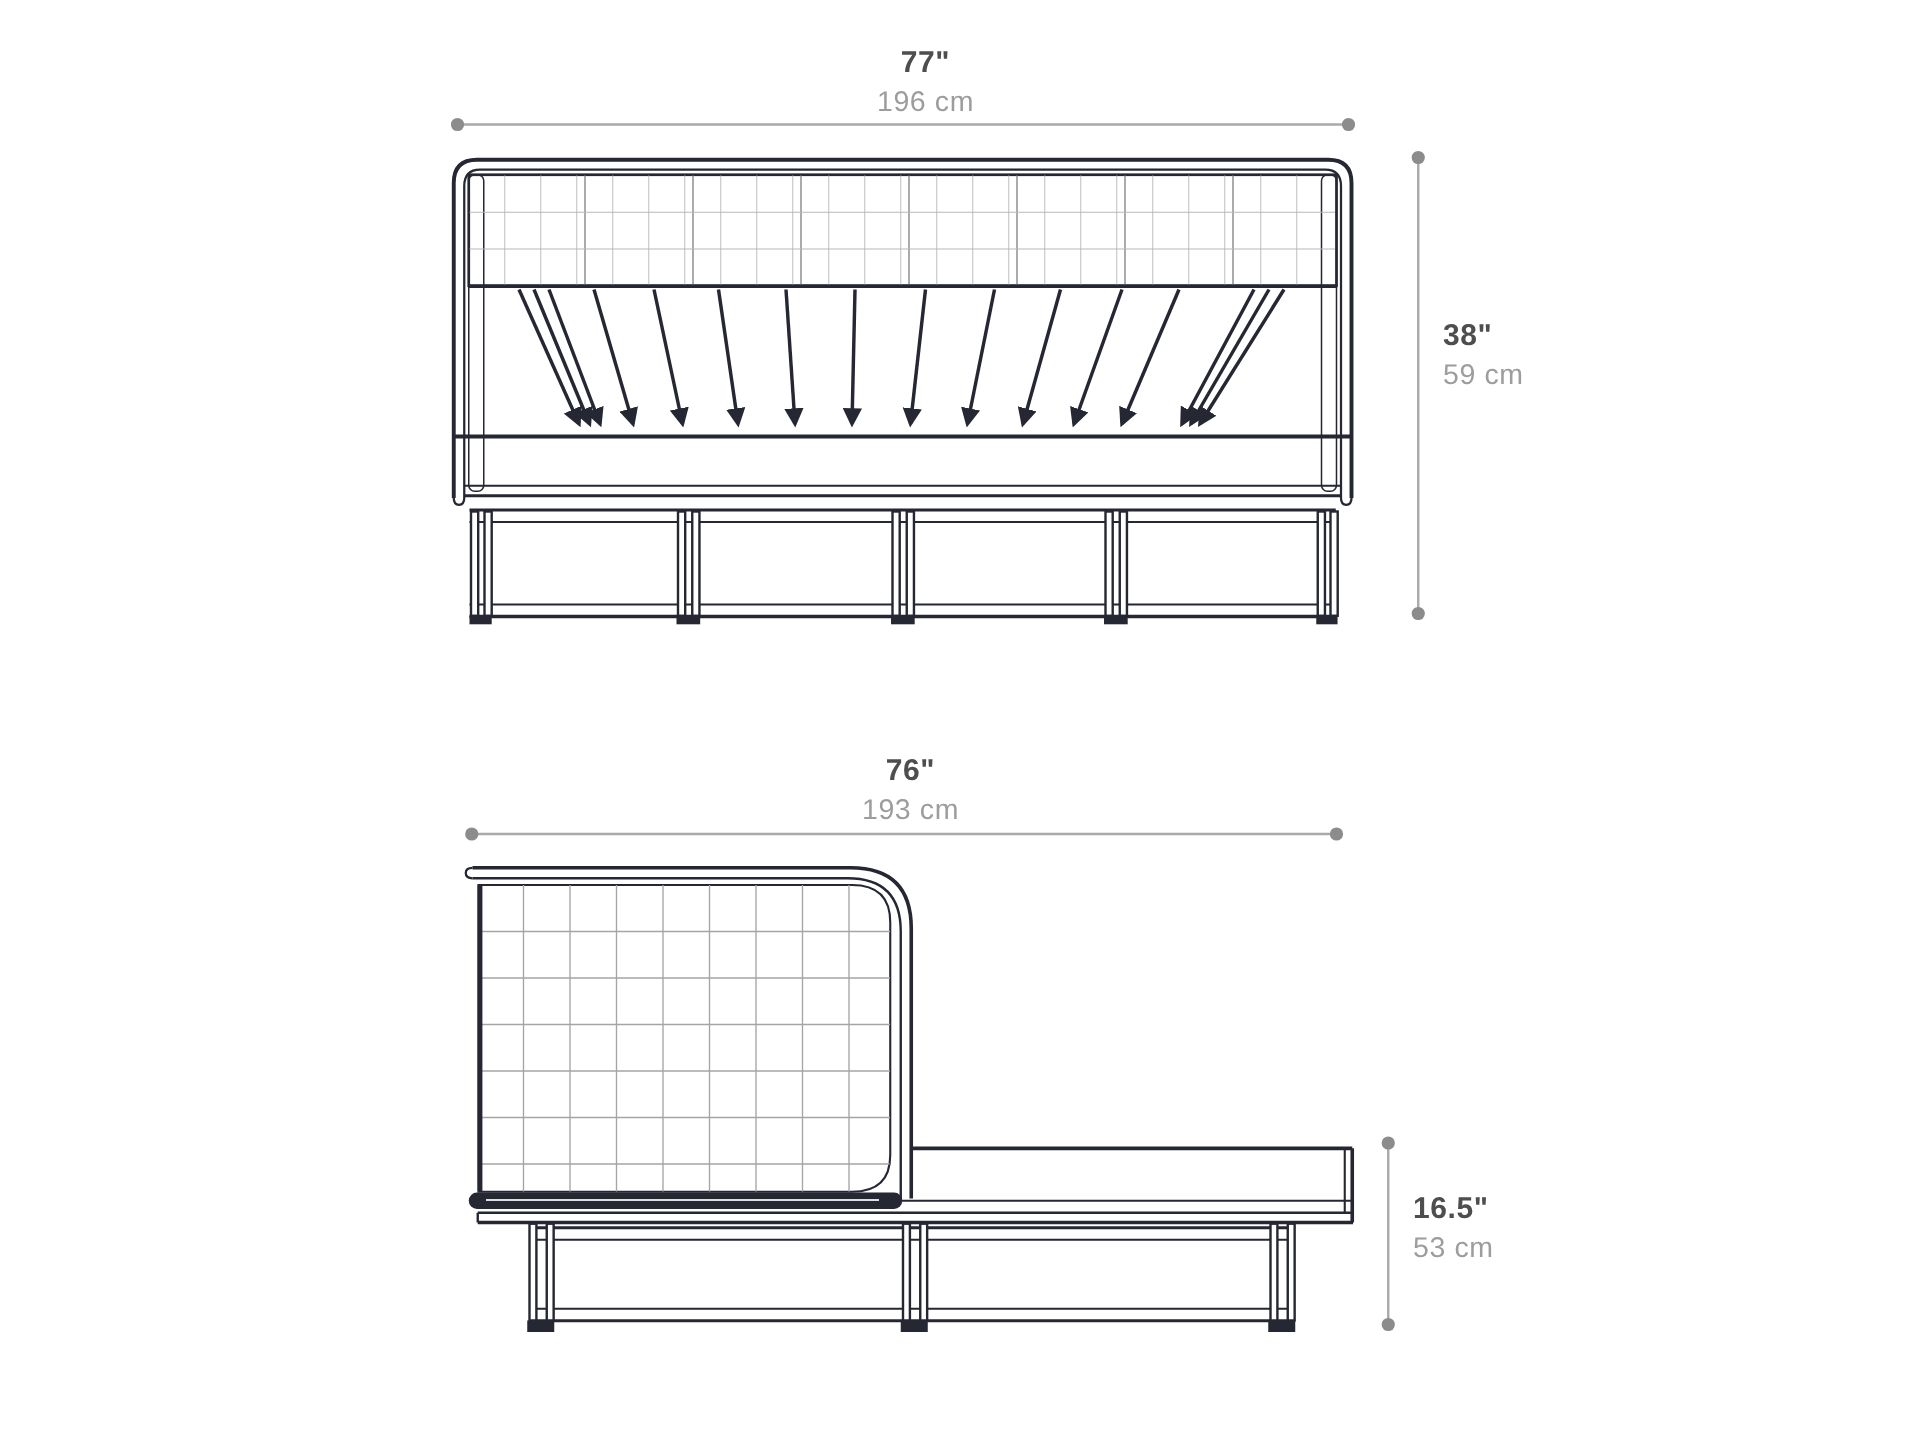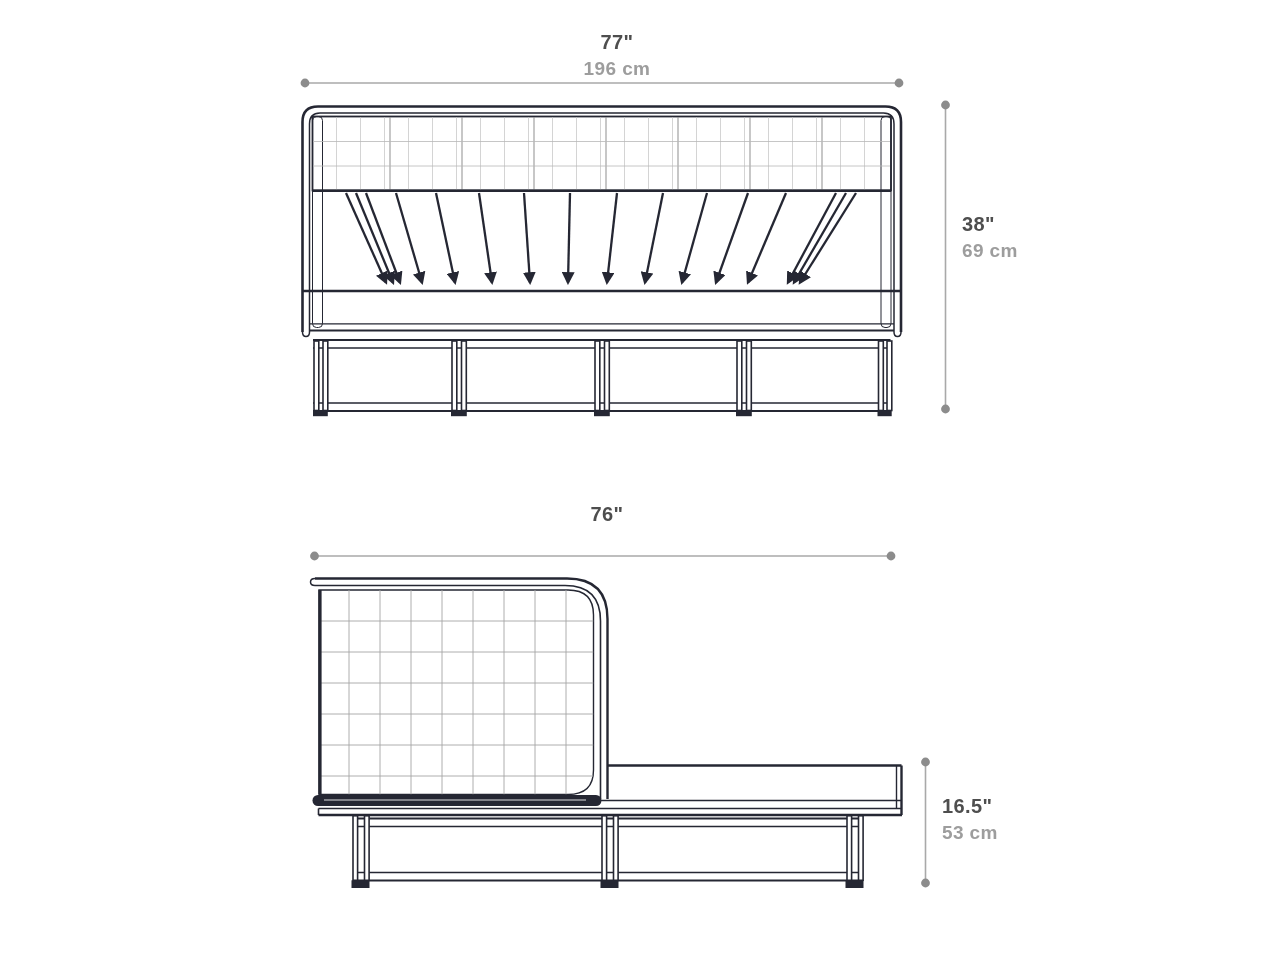--- a/index.html
+++ b/index.html
@@ -6,21 +6,21 @@
     --line:#252733; --dimline:#a9a9a9; --dimdot:#8c8c8c;
     --inch:#4e4e4e; --cm:#9d9d9d; --bg:#ffffff; --cane:#e8e8e8;
   }
   html,body{margin:0;padding:0;background:var(--bg);}
   .stage{position:relative;width:1286px;height:964px;background:var(--bg);
          font-family:"Liberation Sans", sans-serif;overflow:hidden;}
   .stage svg{position:absolute;left:0;top:0;}
   .dim-label{position:absolute;}
   .in-val{display:block;font-size:20px;font-weight:bold;color:var(--inch);
           line-height:1.35;letter-spacing:.4px;}
-  .cm-val{display:block;font-size:19px;font-weight:700;color:var(--cm);
+  .cm-val{display:block;font-size:19px;font-weight:400;color:var(--cm);
           line-height:1.35;letter-spacing:.4px;}
   #lab-w77{left:517px;top:29px;width:200px;text-align:center;}
   #lab-h38{left:962px;top:211px;width:130px;text-align:left;}
   #lab-w76{left:507px;top:501px;width:200px;text-align:center;}
   #lab-h165{left:942px;top:793px;width:140px;text-align:left;}
   .ln{stroke:var(--line);fill:none;}
   .dimline{stroke:var(--dimline);fill:none;}
   .dimdot{fill:var(--dimdot);}
 </style>
 </head>
@@ -224,22 +224,23 @@
       </g>
     </g>
   </svg>
 
   <div class="dim-label" id="lab-w77">
     <span class="in-val">77"</span>
     <span class="cm-val">196 cm</span>
   </div>
   <div class="dim-label" id="lab-h38">
     <span class="in-val">38"</span>
-    <span class="cm-val">69 cm</span>
+    <span class="cm-val">59 cm</span>
   </div>
   <div class="dim-label" id="lab-w76">
     <span class="in-val">76"</span>
+    <span class="cm-val">193 cm</span>
   </div>
   <div class="dim-label" id="lab-h165">
     <span class="in-val">16.5"</span>
     <span class="cm-val">53 cm</span>
   </div>
 </div>
 
 </body></html>

